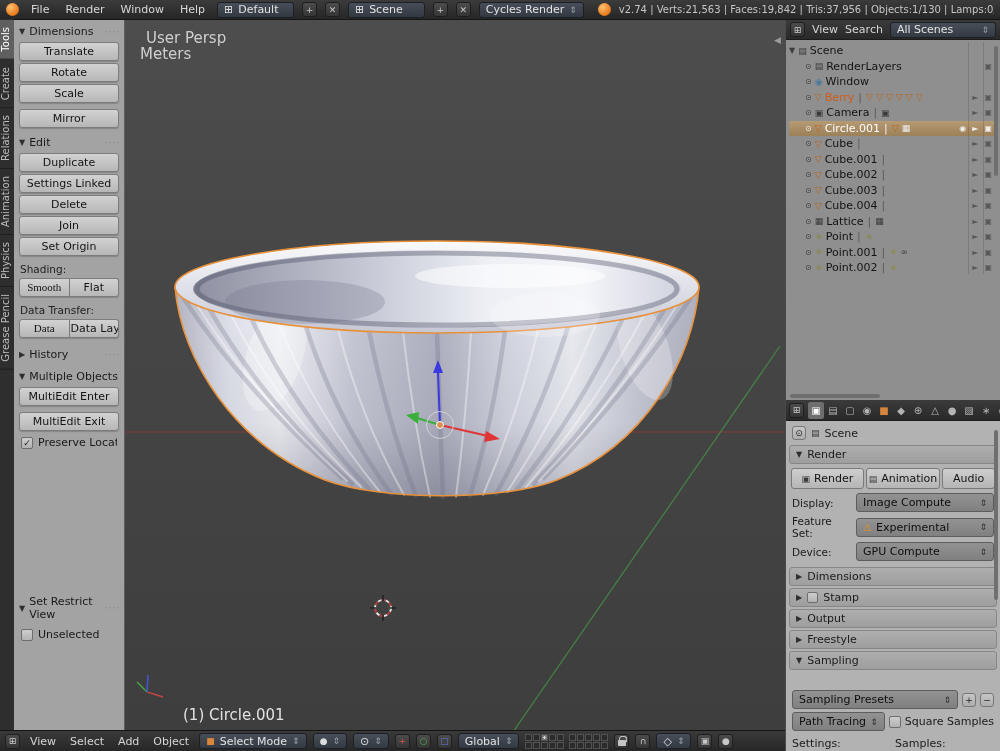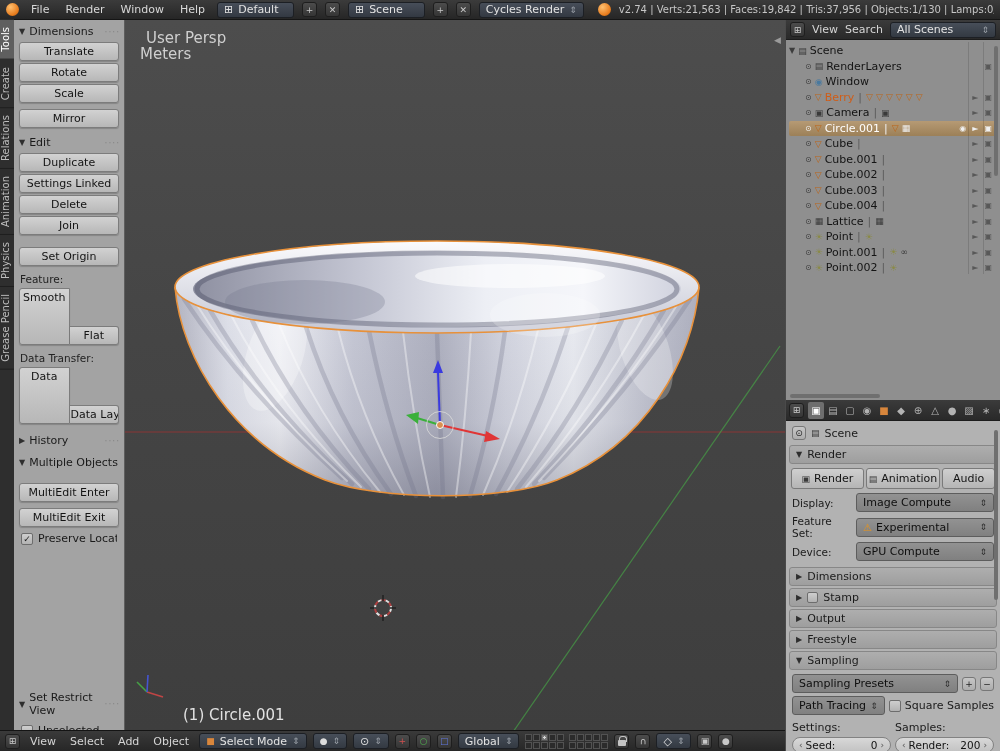--- a/index.html
+++ b/index.html
@@ -31,22 +31,22 @@
   .shelf { position:absolute; left:14px; top:20px; width:111px; height:710px; background:#a3a3a3;
            border-right:1px solid #5e5e5e; padding-top:1px; overflow:hidden; color:#1a1a1a; }
   .phead { display:flex; align-items:center; gap:4px; padding:4px 4px 2px 5px; }
   .phead .tri { font-size:8px; color:#2e2e2e; }
   .phead .grip { margin-left:auto; color:#868686; font-size:9px; letter-spacing:1px; }
   .btn { margin:2px 5px; background:linear-gradient(#d2d2d2,#b7b7b7); border:1px solid #7c7c7c;
          border-radius:3px; text-align:center; padding:2px 1px; font-size:11px; color:#141414;
          box-shadow:0 1px 1px rgba(0,0,0,.18); white-space:nowrap; overflow:hidden; }
   .row2 { display:flex; margin:2px 5px; }
   .row2 .btn { flex:1; margin:0; border-radius:0; }
-  .row2 .btn:first-child { border-radius:3px 0 0 3px; }
-  .row2 .btn:last-child { border-radius:0 3px 3px 0; border-left:none;margin-top:38px; }
+  .row2 .btn:first-child { border-radius:3px 0 0 3px;font-family:Liberation Serif, serif; }
+  .row2 .btn:last-child { border-radius:0 3px 3px 0; border-left:none; }
   .slabel { padding:5px 4px 1px 6px; font-size:10.5px; color:#222; }
   .chkrow { display:flex; align-items:center; gap:5px; margin:5px 7px; white-space:nowrap; overflow:hidden; }
   .chk { width:12px; height:12px; flex:none; background:linear-gradient(#cecece,#b2b2b2);
          border:1px solid #6d6d6d; border-radius:2px; font-size:9px; color:#1e1e1e;
          display:flex; align-items:center; justify-content:center; }
 
   
   .viewport { position:absolute; left:125px; top:20px; width:660px; height:710px;
               background:linear-gradient(#4d4d4d 0%, #454545 45%, #3e3e3e 100%); overflow:hidden; }
   .vptext { position:absolute; color:#cfcfcf; font-size:15px; }
@@ -176,44 +176,44 @@
 
     <div class="phead" style="margin-top:4px">
       <span class="tri">▼</span>
       <span>Edit</span>
       <span class="grip">····</span>
     </div>
     <div class="btn">Duplicate</div>
     <div class="btn">Settings Linked</div>
     <div class="btn">Delete</div>
     <div class="btn" style="">Join</div>
-    <div class="btn" style="margin-top:12px">Set Origin</div>
-
-    <div class="slabel">Feature:</div>
+    <div class="btn" style="margin-top:2px">Set Origin</div>
+
+    <div class="slabel">Shading:</div>
     <div class="row2">
       <div class="btn">Smooth</div>
       <div class="btn">Flat</div>
     </div>
     <div class="slabel">Data Transfer:</div>
     <div class="row2">
       <div class="btn">Data</div>
       <div class="btn">Data Layo</div>
     </div>
 
     <div class="phead" style="margin-top:6px">
       <span class="tri">▶</span>
       <span>History</span>
       <span class="grip">····</span>
     </div>
 
     <div class="phead" style="margin-top:3px">
       <span class="tri">▼</span>
       <span style="overflow:hidden;white-space:nowrap">Multiple Objects Edit</span>
     </div>
-    <div class="btn" style="margin-top:12px">MultiEdit Enter</div>
+    <div class="btn" style="margin-top:2px">MultiEdit Enter</div>
     <div class="btn" style="margin-top:6px">MultiEdit Exit</div>
     <div class="chkrow">
       <span class="chk">✓</span>
       <span>Preserve Locatio...</span>
     </div>
 
     <div class="phead" style="margin-top:142px">
       <span class="tri">▼</span>
       <span>Set Restrict View</span>
       <span class="grip">····</span>
@@ -598,21 +598,21 @@
     </div>
     <div class="sect">
       <span class="tri">▶</span>
       <span>Freestyle</span>
     </div>
     <div class="sect">
       <span class="tri">▼</span>
       <span>Sampling</span>
     </div>
 
-    <div class="prow" style="margin-top:4px">
+    <div class="prow" style="margin-top:20px">
       <span class="pdrop">
         <span>Sampling Presets</span>
         <span class="ud">⇕</span>
       </span>
       <span class="psq">+</span>
       <span class="psq">−</span>
     </div>
 
     <div class="prow">
       <span class="pdrop" style="flex:1.1">

